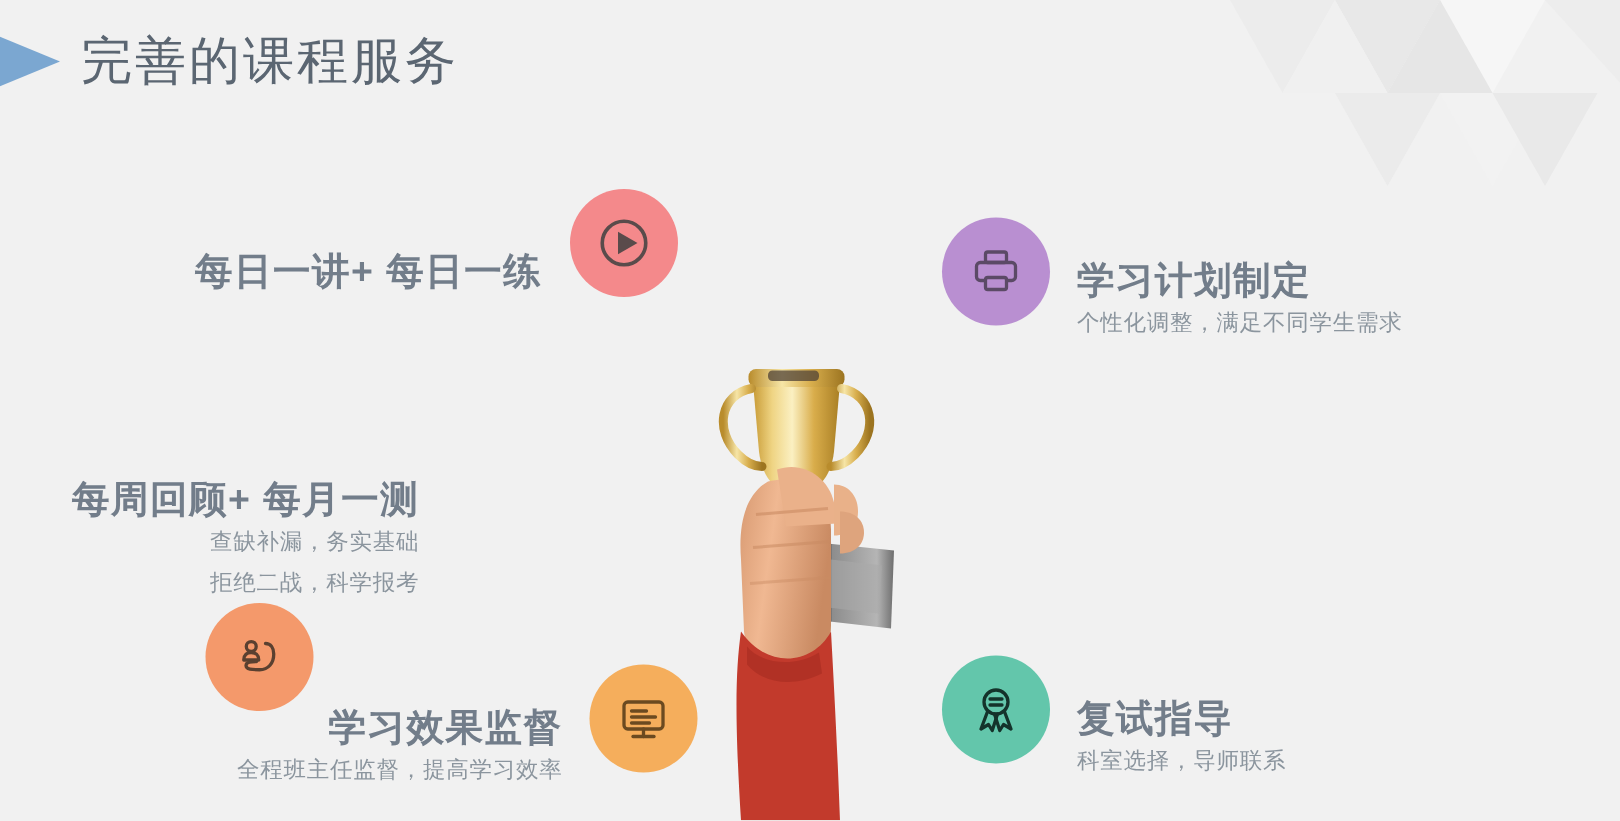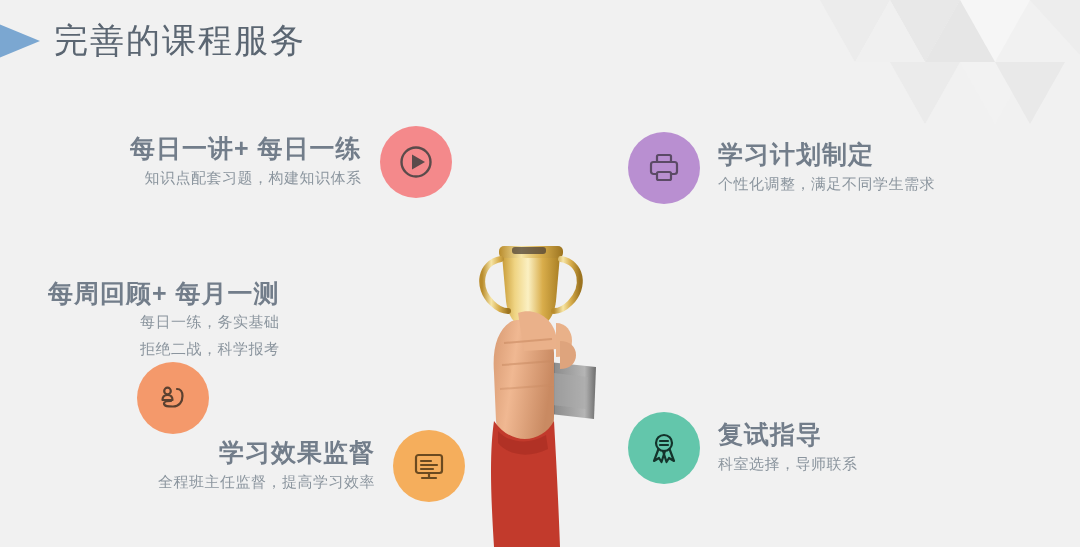--- a/index.html
+++ b/index.html
@@ -65,20 +65,21 @@
   .feature.left .f-text { align-items: flex-end; text-align: right; }
   .feature.right .f-text { align-items: flex-start; text-align: left; }
 
   .f-title {
     font-size: 25px;
     font-weight: bold;
     color: #727d8a;
     letter-spacing: 1px;
     white-space: nowrap;
     line-height: 1.25;
+    margin-top: 40px;
   }
   .f-line {
     font-size: 15px;
     color: #8b959e;
     white-space: nowrap;
     line-height: 1.75;
     letter-spacing: 0.5px;
   }
 
   .f-icon {
@@ -93,21 +94,21 @@
   .feature.left  .f-icon { margin-left: 18px; }
   .feature.right .f-icon { margin-right: 18px; }
   .f-icon svg { display: block; }
 
   
   #feat-daily    { left: 130px; top: 126px; }
   #feat-weekly   { left: 48px;  top: 278px; flex-direction: column; }
   #feat-monitor  { left: 158px; top: 430px; }
   #feat-plan     { left: 628px; top: 132px; }
   #feat-school   { left: 692px; top: 282px; }
-  #feat-retest   { left: 628px; top: 412px; }
+  #feat-retest   { left: 628px; top: 424px; }
 
   
   .trophy {
     position: absolute;
     left: 468px;
     top: 243px;
     width: 175px;
     height: 304px;
   }
 </style>
@@ -187,34 +188,33 @@
     <path d="M34 122 L86 118" stroke="#c98b63" stroke-width="2" fill="none" opacity="0.55"></path>
     <path d="M32 146 L86 142" stroke="#c98b63" stroke-width="2" fill="none" opacity="0.45"></path>
 
     <path d="M26 178 C22 206 22 240 26 304 L92 304 C90 250 88 214 86 178 C74 200 44 204 26 178 Z" fill="#c23a2c"></path>
     <path d="M30 188 C40 200 62 202 78 192 L80 206 C60 216 40 212 30 200 Z" fill="#a92e22" opacity="0.7"></path>
   </svg>
 
   <div class="feature left" id="feat-daily">
     <div class="f-text">
       <div class="f-title">每日一讲+ 每日一练</div>
-      <div class="f-line">知识点配套习题，构建知识体系</div>
     </div>
     <div class="f-icon" style="background:#f4898b;">
       <svg width="40" height="40" viewBox="0 0 40 40">
         <circle cx="20" cy="20" r="14.5" fill="none" stroke="#5a4b4b" stroke-width="2.4"></circle>
         <polygon points="16,12.5 29,20 16,27.5" fill="#5a4b4b"></polygon>
       </svg>
     </div>
   </div>
 
   <div class="feature left" id="feat-weekly">
     <div class="f-text">
       <div class="f-title">每周回顾+ 每月一测</div>
-      <div class="f-line">每日一练，务实基础</div>
+      <div class="f-line">查缺补漏，务实基础</div>
       <div class="f-line">拒绝二战，科学报考</div>
     </div>
     <div class="f-icon" style="background:#f4996b;">
       <svg width="40" height="40" viewBox="0 0 40 40">
         <g fill="none" stroke="#5a4030" stroke-width="2.2" stroke-linecap="round" stroke-linejoin="round">
           <circle cx="14.5" cy="13" r="3.3"></circle>
           <path d="M9.5 22 C9.5 18.6 11.8 17 14.5 17 C17.2 17 19.5 18.6 19.5 22 Z"></path>
           <path d="M24 11 C27.5 11 29.5 14 29.5 18 C29.5 24 26 28.5 20 28.5 C15 28.5 11 28.5 11 25.5 C11 23.5 14 23 18 23"></path>
         </g>
       </svg>

